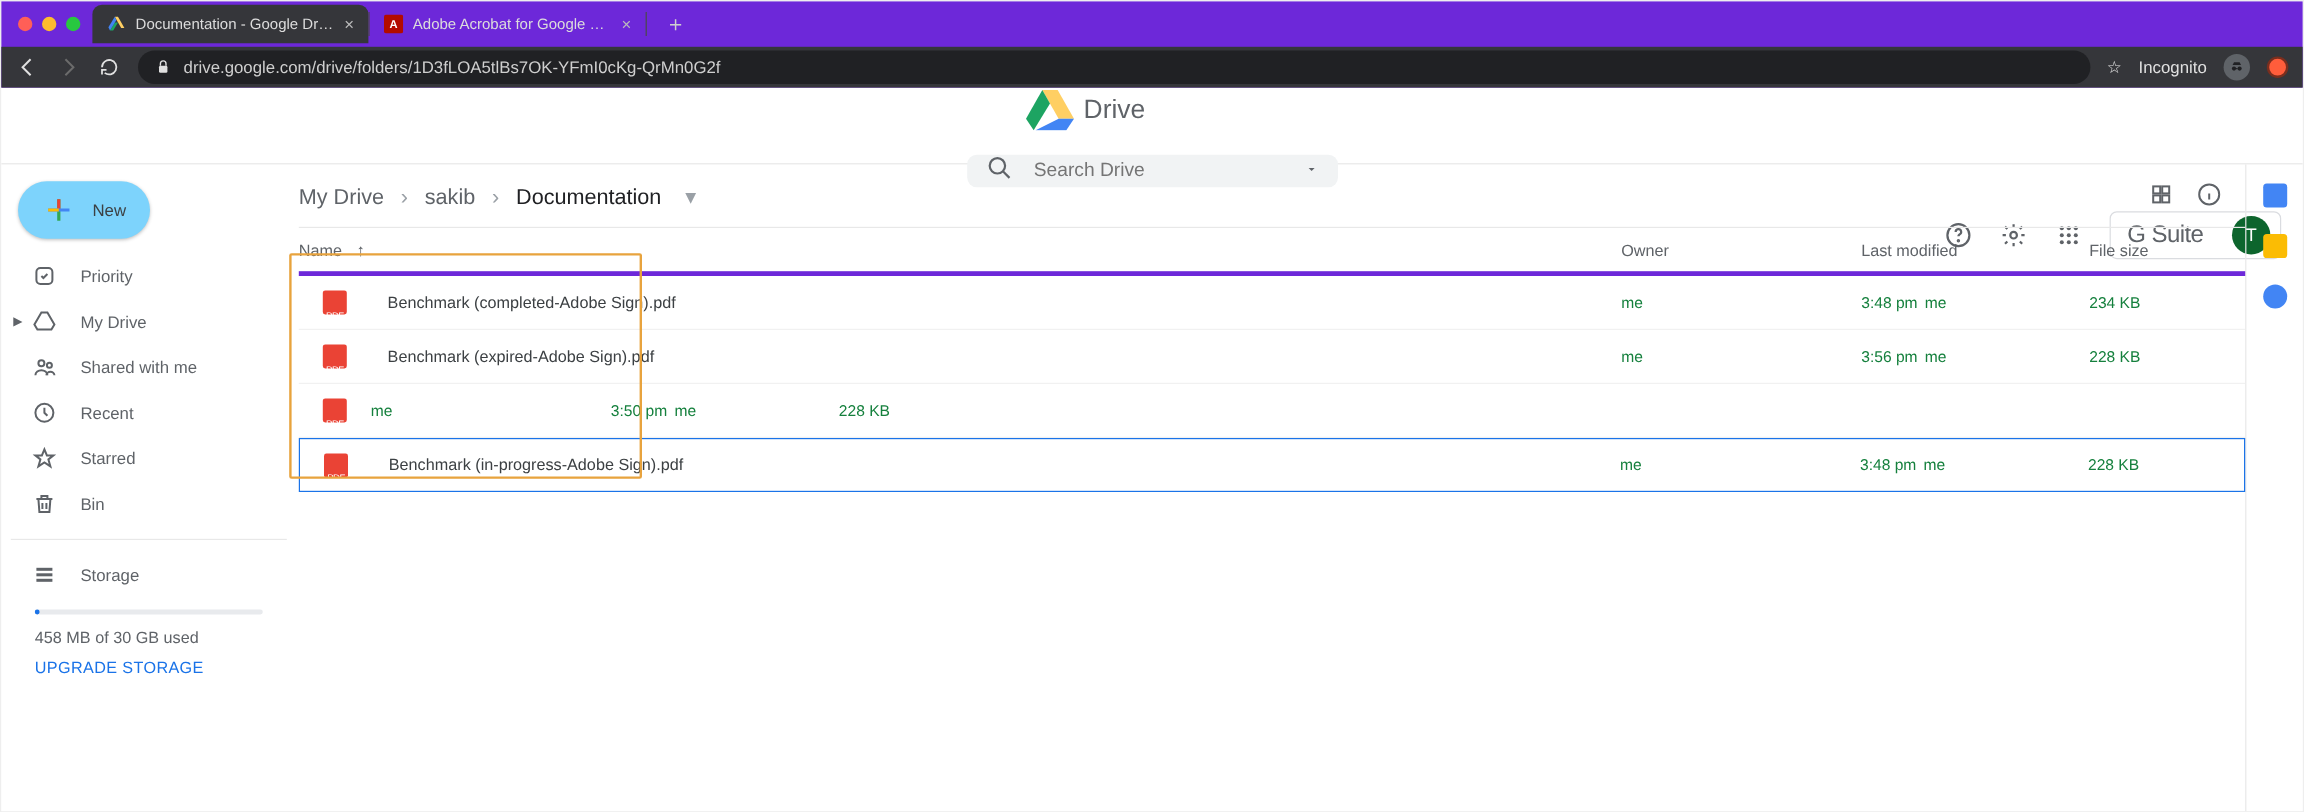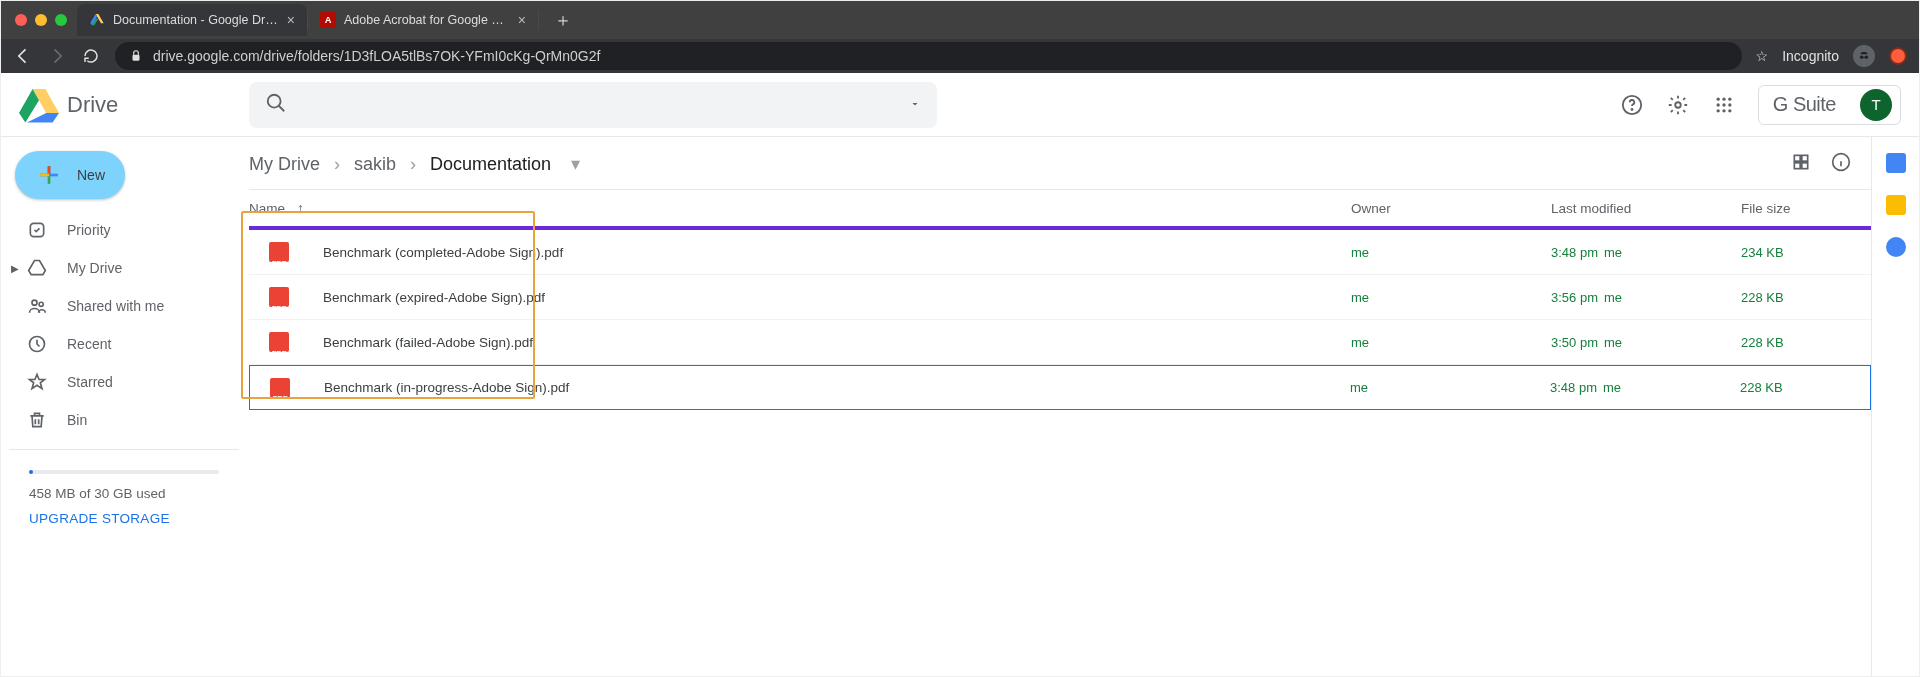--- a/index.html
+++ b/index.html
@@ -1,20 +1,20 @@
 <!DOCTYPE html>
 <html><head>
 <meta charset="utf-8">
 <style>
   * { box-sizing: border-box; margin: 0; padding: 0; }
   html, body { width: 1920px; height: 677px; font-family: Arial, Helvetica, sans-serif; background: #fff; }
   body { border:1px solid #eee; position: relative; padding-bottom: 132px; }
 
   
-  .browser-chrome { background: #404040; color:#cfcfcf; }
+  .browser-chrome { background: #6d28d9; color:#cfcfcf; }
   .tabstrip { display:flex; align-items:center; height:38px; padding-left:8px; }
   .traffic { display:flex; gap:8px; align-items:center; margin:0 10px 0 6px; }
   .tl { width:12px; height:12px; border-radius:50%; }
   .tab { display:flex; align-items:center; gap:8px; height:32px; padding:0 12px; border-top-left-radius:8px; border-top-right-radius:8px; font-size:12.5px; color:#dcdcdc; min-width:210px; max-width:230px; }
   .tab.active { background:#35363a; }
   .tab .favicon { width:16px; height:16px; display:flex; align-items:center; justify-content:center; }
   .tab .title { flex:1; white-space:nowrap; overflow:hidden; text-overflow:ellipsis; }
   .tab .close { font-size:14px; color:#bbb; cursor:pointer; }
   .tab-sep { width:1px; height:20px; background:#4a4a4a; }
   .newtab { width:28px; height:28px; display:flex; align-items:center; justify-content:center; margin-left:10px; color:#cfcfcf; font-size:18px; cursor:pointer; }
@@ -22,21 +22,21 @@
   .addrbar { display:flex; align-items:center; height:34px; background:#35363a; padding:0 12px; gap:14px; }
   .nav-icn { width:20px; height:20px; display:flex; align-items:center; justify-content:center; color:#cfcfcf; }
   .nav-icn.dim { color:#6b6b6b; }
   .addr { flex:1; display:flex; align-items:center; gap:10px; background:#202124; height:28px; border-radius:14px; padding:0 14px; font-size:14px; color:#cfcfcf; }
   .addr .lock { width:14px; height:14px; display:flex; align-items:center; justify-content:center; }
   .right-chrome { display:flex; align-items:center; gap:14px; color:#e0e0e0; font-size:14px; }
   .incog-badge { width:22px; height:22px; border-radius:50%; background:#5f6368; display:flex; align-items:center; justify-content:center; }
   .prof-dot { width:18px; height:18px; border-radius:50%; background:#ff5d3b; border:2px solid #7a2e1e; }
 
   
-  .drive-header { display:flex; align-items:center; height:64px; padding:0 18px; border-bottom:1px solid #e8e8e8; gap:20px; }
+  .drive-header { display:flex; align-items:center; height:64px; padding:0 18px; border-bottom:1px solid #e8e8e8; gap:20px;flex-direction:column; }
   .drive-logo { display:flex; align-items:center; gap:8px; width:210px; }
   .logo-tri { width:40px; height:36px; position:relative; }
   .drive-title { font-size:22px; color:#5f6368; }
   .searchbar { flex:1; max-width:688px; height:46px; background:#f1f3f4; border-radius:8px; display:flex; align-items:center; padding:0 16px; gap:18px; color:#5f6368; }
   .searchbar input { flex:1; border:none; background:transparent; font-size:16px; color:#3c4043; outline:none; }
   .searchbar .drop { margin-left:auto; }
   .hdr-right { margin-left:auto; display:flex; align-items:center; gap:22px; }
   .hdr-icn { width:24px; height:24px; display:flex; align-items:center; justify-content:center; color:#5f6368; }
   .gsuite { border:1px solid #dadce0; border-radius:6px; height:40px; display:flex; align-items:center; gap:24px; padding:0 8px 0 14px; }
   .gsuite-text { font-size:20px; color:#5f6368; letter-spacing:-0.5px; }
@@ -71,21 +71,21 @@
   .thead { display:flex; align-items:center; height:40px; border-bottom:4px solid #6d28d9; color:#5f6368; font-size:13.5px; }
   .col-icon { width:60px; }
   .col-name { flex:1; display:flex; align-items:center; gap:12px; }
   .col-owner { width:200px; }
   .col-mod { width:190px; }
   .col-size { width:130px; }
   .sort-arrow { font-size:14px; }
   .trow { display:flex; align-items:center; height:45px; border-bottom:1px solid #f1f1f1; color:#414549; font-size:14px; cursor:pointer; }
   .trow.selected { border:1px solid #1a73e8; border-right:1px solid #1a73e8; }
   .pdf-icon { width:20px; height:20px; background:#ea4335; border-radius:2px; display:flex; align-items:center; justify-content:center; margin-left:20px; }
-  .pdf-icon span { color:#fff; font-size:8px; font-weight:bold; letter-spacing:-0.5px;margin-top:22px; }
+  .pdf-icon span { color:#fff; font-size:8px; font-weight:normal; letter-spacing:-0.5px;margin-top:22px; }
   .fname { margin-left:14px; color:#3c4043; font-size:13.5px; }
   .owner, .mod, .size { color:#15803d; font-size:13px; }
   .mod .by { margin-left:6px; }
   .highlight-box { position:absolute; border:2px solid #e8a33d; pointer-events:none; border-radius:2px; }
 
   .sidepanel { width:48px; border-left:1px solid #e8e8e8; display:flex; flex-direction:column; align-items:center; gap:22px; padding-top:16px; }
   .sp-icon { width:20px; height:20px; border-radius:3px; }
 
   .plus-svg { width:32px; height:32px; }
 </style>
@@ -175,20 +175,21 @@
           <polygon points="17,2 0,32 8,44 25,16" fill="#1da462"></polygon>
         </svg>
     </span>
     <span class="drive-title">Drive</span>
   </div>
   <div class="searchbar">
     <span><svg viewBox="0 0 24 24" width="22" height="22" fill="none" stroke="#5f6368" stroke-width="2">
           <circle cx="10" cy="10" r="7"></circle>
           <path d="M21 21l-6-6"></path>
         </svg></span>
+    <input type="text" placeholder="Search Drive" style="">
     <span class="drop"><svg viewBox="0 0 24 24" width="12" height="12" fill="#5f6368">
           <path d="M7 10l5 5 5-5z"></path>
         </svg></span>
   </div>
   <div class="hdr-right">
     <span class="hdr-icn">
         <svg viewBox="0 0 24 24" width="22" height="22" fill="none" stroke="#5f6368" stroke-width="2">
           <circle cx="12" cy="12" r="10"></circle>
           <path d="M9.5 9a2.5 2.5 0 1 1 3.5 2.3c-.9.5-1 1-1 1.7"></path>
           <circle cx="12" cy="17" r="0.6" fill="#5f6368"></circle>
@@ -272,20 +273,28 @@
         <span>Starred</span>
       </li>
       <li class="nav-item">
         <svg viewBox="0 0 24 24" fill="none" stroke="#5f6368" stroke-width="2">
             <path d="M4 7h16M9 7V4h6v3M6 7l1 13h10l1-13M10 11v6M14 11v6"></path>
           </svg>
         <span>Bin</span>
       </li>
     </ul>
     <div class="nav-divider"></div>
+    <div class="nav-item" style="cursor:default">
+      <svg viewBox="0 0 24 24" fill="#5f6368">
+          <rect x="4" y="5" width="16" height="3"></rect>
+          <rect x="4" y="10.5" width="16" height="3"></rect>
+          <rect x="4" y="16" width="16" height="3"></rect>
+        </svg>
+      <span>Storage</span>
+    </div>
     <div class="storage">
       <div class="bar">
           <div class="fill"></div>
         </div>
       <div>458 MB of 30 GB used</div>
       <div class="upgrade">UPGRADE STORAGE</div>
     </div>
   </div>
 
   <div class="content">
@@ -350,23 +359,20 @@
             <div class="col-owner owner">me</div>
             <div class="col-mod mod">3:56 pm<span class="by">me</span></div>
             <div class="col-size size">228 KB</div>
           </div>
           <div class="trow">
             <div class="col-icon">
               <div class="pdf-icon">
                 <span>PDF</span>
               </div>
             </div>
-            <div class="col-name">
-              <span class="fname">Benchmark (failed-Adobe Sign).pdf</span>
-            </div>
             <div class="col-owner owner">me</div>
             <div class="col-mod mod">3:50 pm<span class="by">me</span></div>
             <div class="col-size size">228 KB</div>
           </div>
           <div class="trow selected">
             <div class="col-icon">
               <div class="pdf-icon">
                 <span>PDF</span>
               </div>
             </div>

